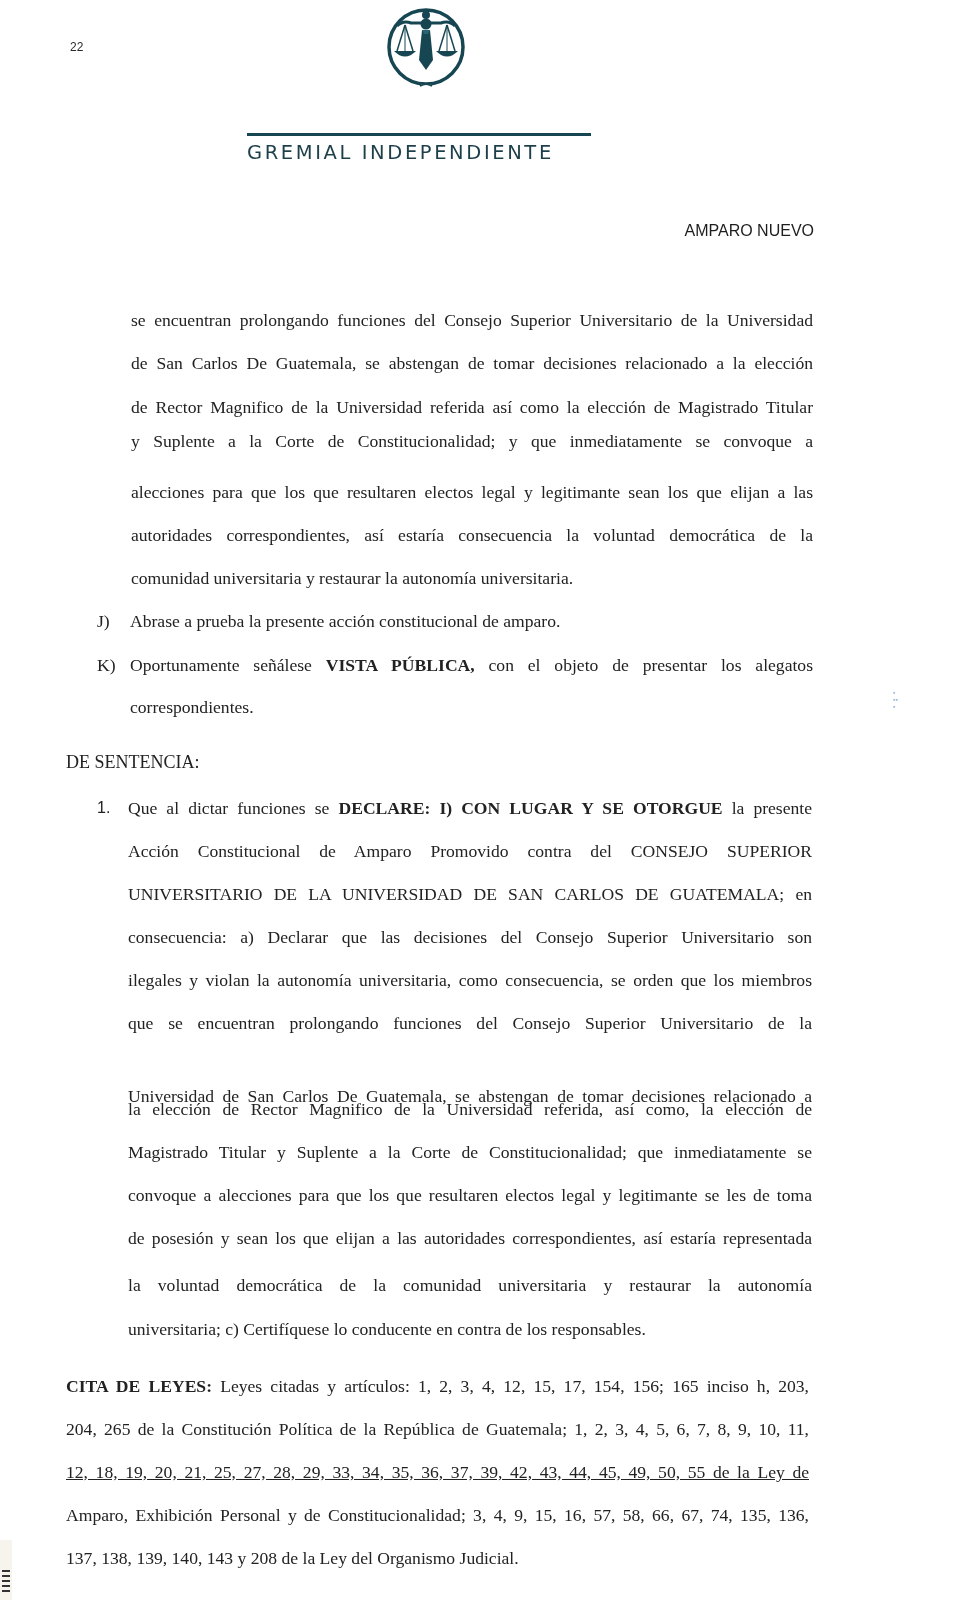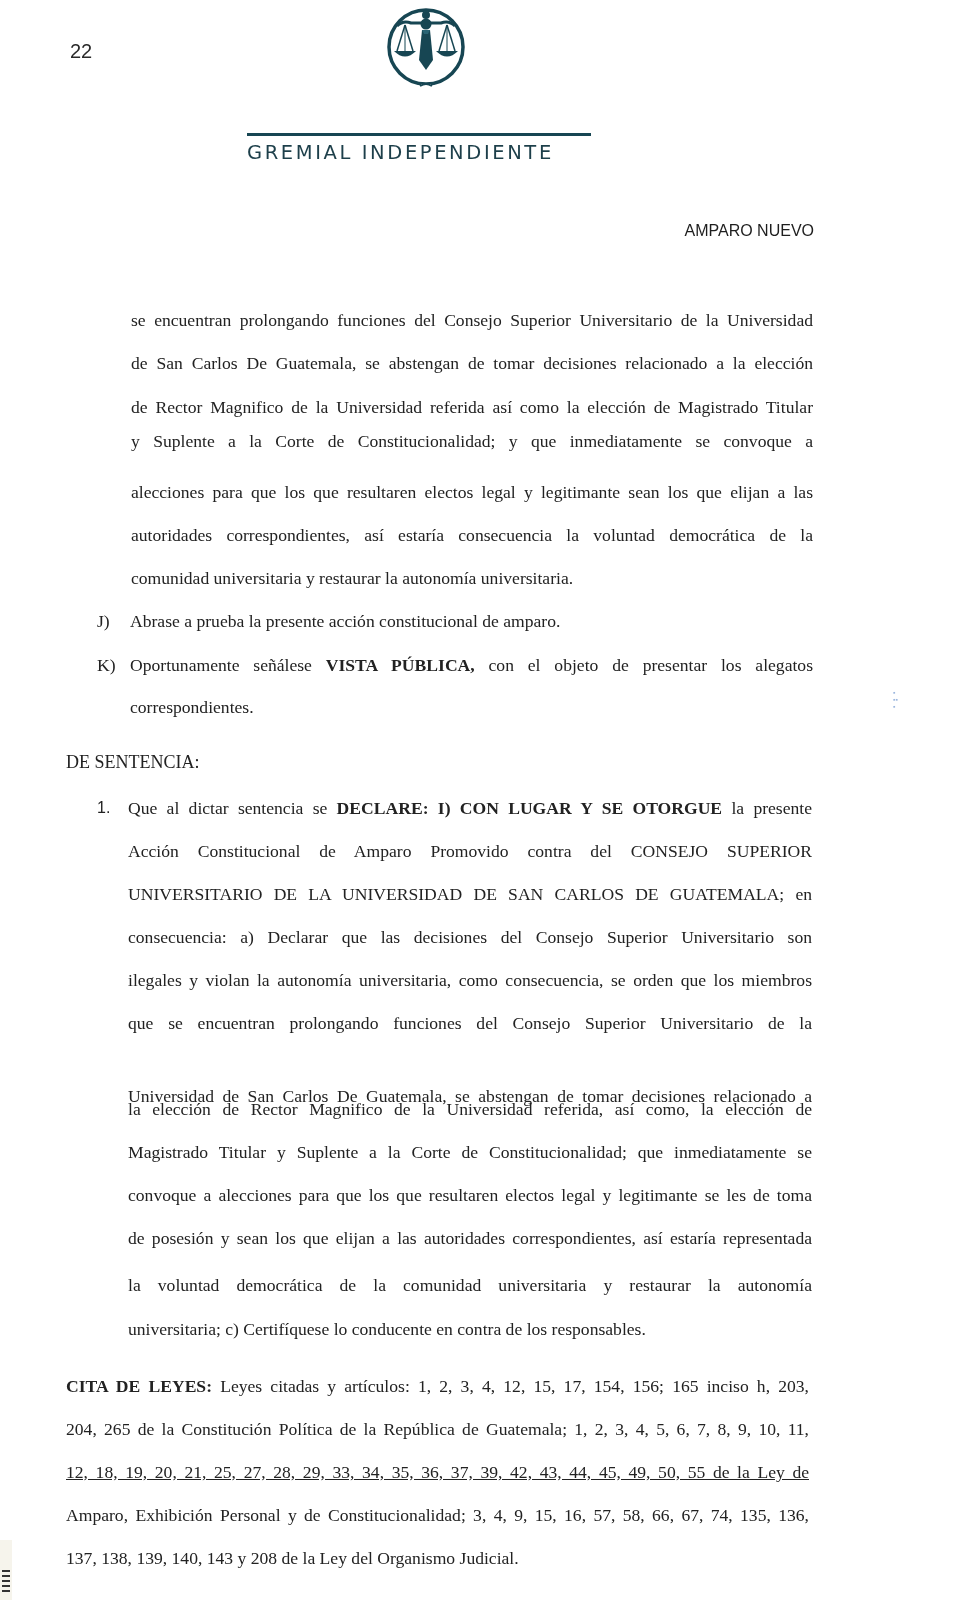--- a/index.html
+++ b/index.html
@@ -1,21 +1,21 @@
 <!DOCTYPE html>
 <html><head>
   <meta charset="utf-8">
   <style>
     * { box-sizing: border-box; margin: 0; padding: 0; }
     html, body { width: 980px; height: 1600px; background: #ffffff; overflow: hidden; }
     body { position: relative; font-family: "Liberation Serif", serif; color: #1e1e1e; }
 
     .page-number {
       position: absolute; left: 70px; top: 40px;
-      font-family: "Liberation Sans", sans-serif; font-size: 20px; color: #2a2a2a;
+      font-family: "Liberation Sans", sans-serif; font-size: 12px; color: #2a2a2a;
     }
 
     .logo { position: absolute; left: 243px; top: 2px; width: 350px; height: 165px; }
     .logo-emblem { position: absolute; left: 140px; top: 2px; width: 86px; height: 86px; }
     .logo-title {
       position: absolute; left: 0; top: 88px; width: 348px;
       font-family: "DejaVu Sans", sans-serif; font-weight: 300;
       font-size: 35px; letter-spacing: 4.6px; color: #174653; line-height: 40px;
       white-space: nowrap;
     }
@@ -100,21 +100,21 @@
 <div>
   <div class="line" style="left:97px; top:654px;">K)</div>
   <div class="line justify" style="left:130px; top:654px; width:683px;"><span>Oportunamente señálese </span><b>VISTA PÚBLICA,</b><span> con el objeto de presentar los alegatos</span></div>
   <div class="line" style="left:130px; top:696px;">correspondientes.</div>
 </div>
 
 <div class="line" style="left:66px; top:751px; font-size:18px;">DE SENTENCIA:</div>
 
 <div>
   <div class="line" style="left:97px; top:797px; font-family:'Liberation Sans', sans-serif; font-size:16px;">1.</div>
-  <div class="line justify" style="left:128px; top:797px; width:684px;"><span>Que al dictar sentencia se </span><b>DECLARE: I) CON LUGAR Y SE OTORGUE</b><span> la presente</span></div>
+  <div class="line justify" style="left:128px; top:797px; width:684px;"><span>Que al dictar funciones se </span><b>DECLARE: I) CON LUGAR Y SE OTORGUE</b><span> la presente</span></div>
   <div class="line justify" style="left:128px; top:840px; width:684px;">Acción Constitucional de Amparo Promovido contra del CONSEJO SUPERIOR</div>
   <div class="line justify" style="left:128px; top:883px; width:684px;">UNIVERSITARIO DE LA UNIVERSIDAD DE SAN CARLOS DE GUATEMALA; en</div>
   <div class="line justify" style="left:128px; top:926px; width:684px;">consecuencia: a) Declarar que las decisiones del Consejo Superior Universitario son</div>
   <div class="line justify" style="left:128px; top:969px; width:684px;">ilegales y violan la autonomía universitaria, como consecuencia, se orden que los miembros</div>
   <div class="line justify" style="left:128px; top:1012px; width:684px;">que se encuentran prolongando funciones del Consejo Superior Universitario de la</div>
   <div class="line justify" style="left:128px; top:1055px; width:684px;margin-top:30px;">Universidad de San Carlos De Guatemala, se abstengan de tomar decisiones relacionado a</div>
   <div class="line justify" style="left:128px; top:1098px; width:684px;">la elección de Rector Magnifico de la Universidad referida, así como, la elección de</div>
   <div class="line justify" style="left:128px; top:1141px; width:684px;">Magistrado Titular y Suplente a la Corte de Constitucionalidad; que inmediatamente se</div>
   <div class="line justify" style="left:128px; top:1184px; width:684px;">convoque a alecciones para que los que resultaren electos legal y legitimante se les de toma</div>
   <div class="line justify" style="left:128px; top:1227px; width:684px;">de posesión y sean los que elijan a las autoridades correspondientes, así estaría representada</div>

